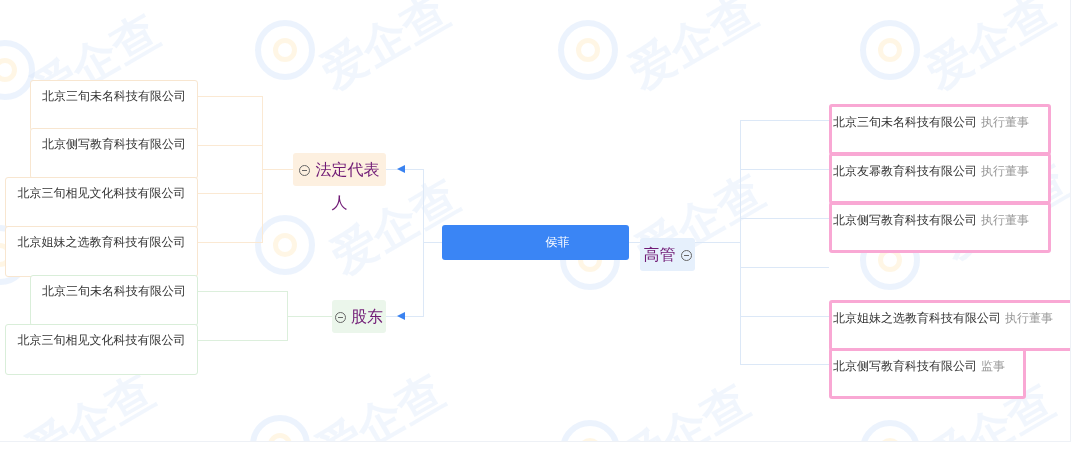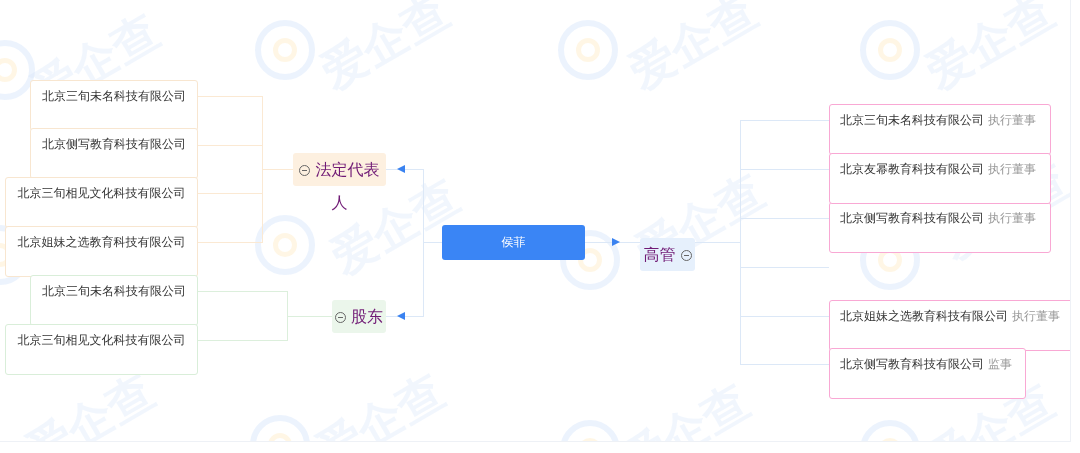--- a/index.html
+++ b/index.html
@@ -33,39 +33,39 @@
     .ln-blue { background: #dce8f7; }
     .arrow-left, .arrow-right { position: absolute; width: 0; height: 0; }
     .arrow-left { border-top: 4px solid transparent; border-bottom: 4px solid transparent; border-right: 8px solid #3a82f0; }
     .arrow-right { border-top: 4px solid transparent; border-bottom: 4px solid transparent; border-left: 8px solid #3a82f0; }
     .node {
       position: absolute; box-sizing: border-box; height: 51px; line-height: 31px;
       font-size: 12px; color: #333; white-space: nowrap; border-radius: 3px; background: #fff;
     }
     .leaf-orange { border: 1px solid #f8e6d0; text-align: center; }
     .leaf-green { border: 1px solid #d9eed9; text-align: center; }
-    .leaf-blue { border: 1px solid #f9a8d4; padding-left: 10px; }
+    .leaf-blue { border: 3px solid #f9a8d4; padding-left: 1px; }
     .leaf-blue .role { color: #999; margin-left: 4px; }
     .cat {
       position: absolute; box-sizing: border-box; height: 33px; line-height: 33px;
       font-size: 16px; color: #701a75; border-radius: 3px; text-align: center; cursor: pointer;
     }
     .cat-orange { background: #fdf0e0; }
     .cat-green { background: #ebf6eb; }
     .cat-blue { background: #e6f0fc; }
     .toggle {
       display: inline-block; width: 9px; height: 9px; border: 1px solid #666; border-radius: 50%;
       position: relative; vertical-align: -1px; box-sizing: content-box;
     }
     .toggle::after {
       content: ""; position: absolute; left: 2px; top: 4px; width: 5px; height: 1px; background: #666;
     }
     .center-node {
       position: absolute; left: 442px; top: 225px; width: 143px; height: 35px; line-height: 35px;
-      background: #3a85f5; color: #fff; font-size: 12px; text-align: center; border-radius: 3px; cursor: pointer;
+      background: #3a85f5; color: #fff; font-size: 12px; text-align: center; border-radius: 3px; cursor: pointer; padding-left: 44px;
     }
   </style>
 </head>
 <body>
 
 <div class="canvas">
 
   <div class="wm">
     <div class="wm-logo" style="left:-25px;top:40px;"></div>
     <div class="wm-text" style="left:20px;top:70px;">爱企查</div>

